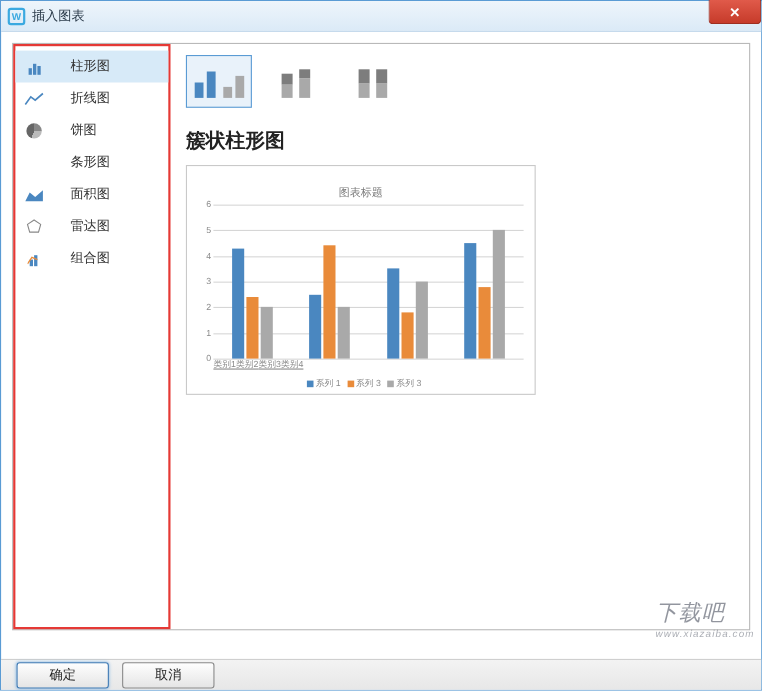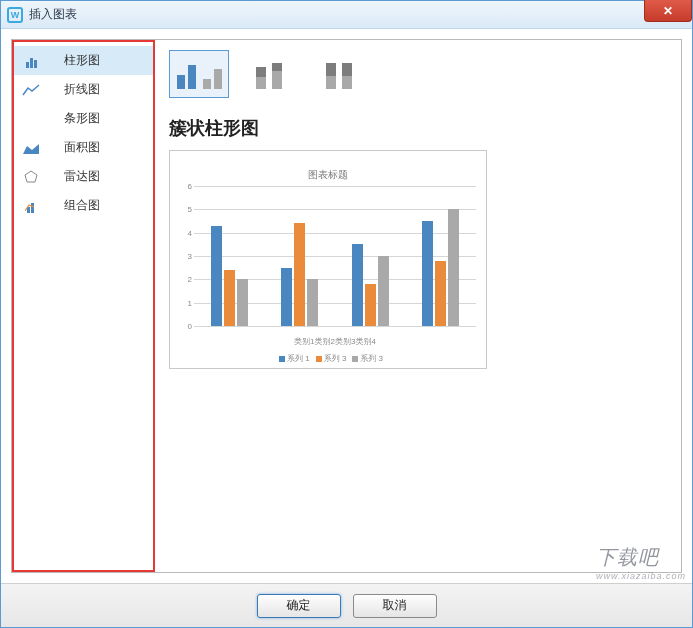--- a/index.html
+++ b/index.html
@@ -162,40 +162,40 @@
   font-size: 8px; color: #8a8a8a; text-align: right;
   transform: translateY(-50%);
 }
 .groups {
   position: absolute; left: 0; right: 0; bottom: 0; top: 0;
   display: flex; justify-content: space-around; align-items: flex-end;
 }
 .group { display: flex; gap: 2px; align-items: flex-end; }
 .group .b { width: 11px; }
 .xlabels {
-  display: flex; justify-content: center;
+  display: flex; justify-content: flex-start;
   margin-left: 20px; margin-right: 6px;
-  font-size: 8px; color: #8a8a8a; margin-top: 10px;
+  font-size: 8px; color: #8a8a8a; margin-top: 0; text-decoration: underline;
 }
 .legend {
   text-align: center; font-size: 8px; color: #8a8a8a;
   margin-top: 6px;
 }
 .legend i {
   display: inline-block; width: 6px; height: 6px; margin: 0 2px 0 6px;
   vertical-align: middle;
 }
 
 
 .footer {
   position: absolute; bottom: 0; left: 0; right: 0;
-  height: 44px;
+  height: 28px;
   background: linear-gradient(#f3f3f3, #e7e7e7);
   border-top: 1px solid #cfcfcf;
-  display: flex; align-items: center; justify-content: center;
+  display: flex; align-items: center; justify-content: flex-start;
   padding: 0 14px; gap: 12px;
 }
 .btn {
   width: 84px; height: 24px;
   border: 1px solid #8a8a8a;
   background: linear-gradient(#fefefe,#e5e5e5);
   border-radius: 3px;
   font-size: 12px; color: #222;
   cursor: pointer;
 }
@@ -242,20 +242,26 @@
 
         <div class="sidebar-item">
           <span class="ic ic-line">
             <svg viewBox="0 0 18 14">
                 <polyline points="1,12 6,5 10,8 17,2" fill="none" stroke="#4a87c0" stroke-width="1.5"></polyline>
               </svg>
           </span>
           <span class="lbl">折线图</span>
         </div>
 
+        <div class="sidebar-item">
+          <span class="ic">
+              <span class="ic-pie"></span>
+            </span>
+          <span class="lbl">饼图</span>
+        </div>
 
         <div class="sidebar-item">
           <span class="ic ic-bar" style="flex-direction:column;align-items:flex-start">
               <span class="r1"></span>
               <span class="r2"></span>
               <span class="r3"></span>
             </span>
           <span class="lbl">条形图</span>
         </div>
 

